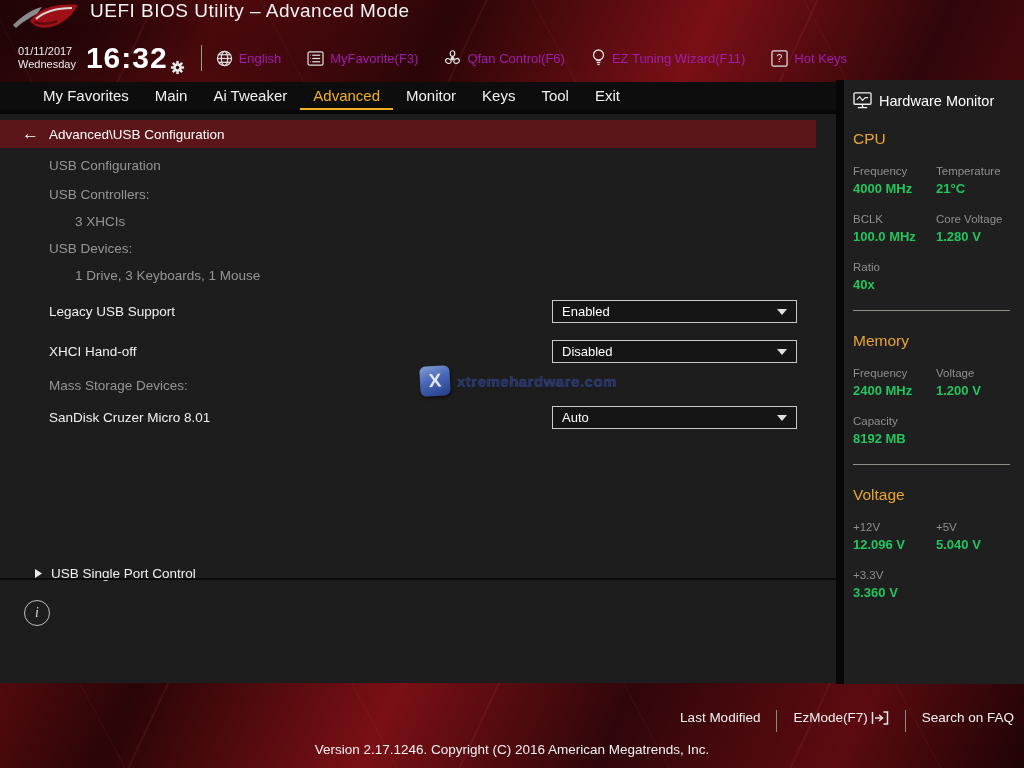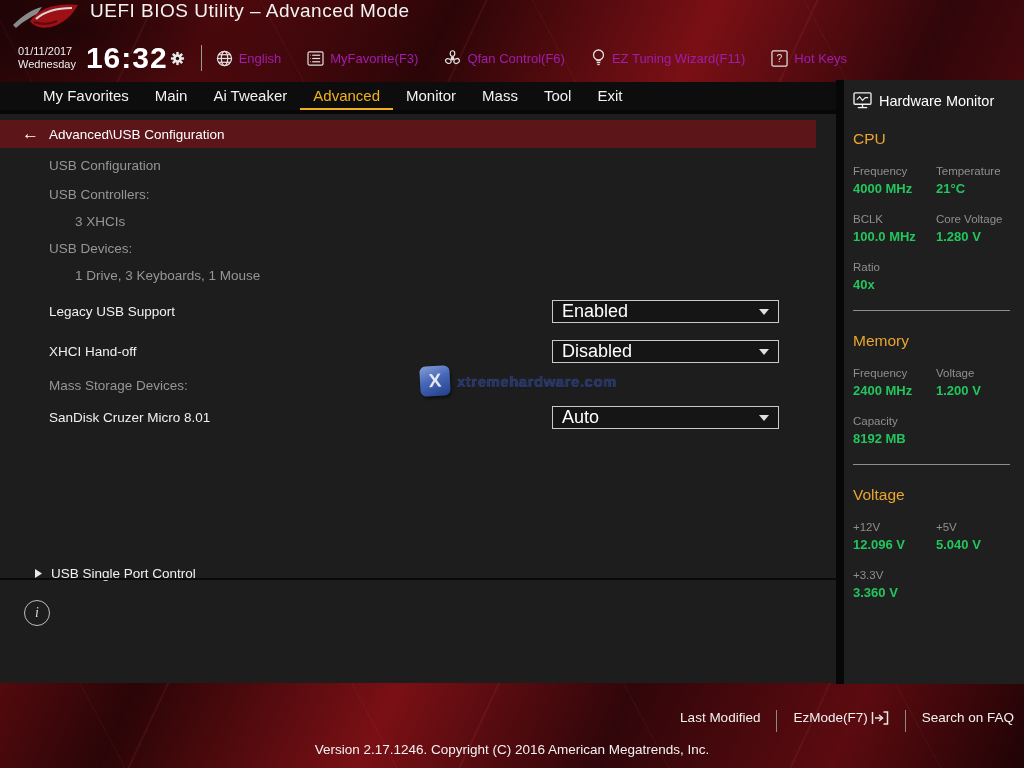--- a/index.html
+++ b/index.html
@@ -15,43 +15,43 @@
     position:relative;
   }
 
   
   .hdr-row1 { position:absolute; left:0; top:0; width:1024px; height:38px; display:flex; align-items:flex-start; }
   .rog-logo { margin-left:10px; width:72px; height:34px; }
   .hdr-title { font-size:19px; letter-spacing:.5px; color:#f2f2f2; margin-left:8px; }
 
   .hdr-row2 { position:absolute; left:0; top:38px; width:1024px; height:40px; display:flex; align-items:center; }
   .date-block { margin-left:18px; font-size:11px; line-height:13px; color:#eee; text-align:left; }
-  .time-block { font-size:30px; font-weight:bold; color:#fff; margin-left:10px; letter-spacing:1px; display:flex; align-items:center; }
+  .time-block { font-size:30px; font-weight:bold; color:#fff; margin-left:10px; letter-spacing:1px; display:flex; align-items:flex-end; }
   .gear { margin-top:1px; margin-left:2px; }
   .vsep { width:1px; height:26px; background:#9a9a9a; margin:0 14px 0 16px; }
   .hmenu { display:flex; align-items:center; gap:26px; }
   .hmenu-item { display:flex; align-items:center; gap:6px; font-size:13px; color:#a21caf; cursor:default; }
   .hmenu-item svg { display:block; }
 
   
   .left-col { position:absolute; left:0; top:82px; width:836px; height:601px; background:#070707; }
   .tabbar { height:28px; background:#0d0d0d; display:flex; align-items:stretch; padding-left:30px; margin-bottom:4px; }
   .tab { font-size:15px; color:#f2f2f2; padding:0 13px; display:flex; align-items:center; border-bottom:2px solid transparent; }
   .tab.active { color:#f2b01e; border-bottom-color:#f2b01e; }
 
   .main-panel { position:relative; height:569px; background:#1d1d1d; }
   .breadcrumb { position:absolute; left:0; top:6px; width:816px; height:28px; background:#5c1519;
                 display:flex; align-items:center; font-size:13.5px; color:#fff; }
   .breadcrumb .back { font-size:17px; margin:0 10px 0 22px; color:#fff; }
 
   .gray-line { position:absolute; left:49px; font-size:13.5px; color:#969696; }
   .gray-line.indent { left:75px; }
   .setting-label { position:absolute; left:49px; font-size:13.5px; color:#f0f0f0; }
-  .dropdown { position:absolute; left:552px; width:227px; height:23px; background:#151515; border:1px solid #c9c9c9;
-              display:flex; align-items:center; justify-content:space-between; padding:0 9px; font-size:18px; color:#fff; }
+  .dropdown { position:absolute; left:552px; width:245px; height:23px; background:#151515; border:1px solid #c9c9c9;
+              display:flex; align-items:center; justify-content:space-between; padding:0 9px; font-size:13px; color:#fff; }
   .dd-caret { width:0; height:0; border-left:5px solid transparent; border-right:5px solid transparent; border-top:6px solid #e0e0e0; }
 
   .submenu { position:absolute; left:34px; top:452px; display:flex; align-items:center; gap:8px; font-size:13.5px; color:#f0f0f0; }
 
   .info-strip { position:absolute; left:0; top:464px; width:836px; height:105px; border-top:2px solid #0a0a0a; }
   .info-circle { position:absolute; left:24px; top:20px; width:26px; height:26px; border:1px solid #bdbdbd; border-radius:50%;
                  display:flex; align-items:center; justify-content:center; font-size:14px; color:#d8d8d8; font-family:"Liberation Serif","DejaVu Serif",serif; font-style:italic; }
 
   .watermark { position:absolute; left:420px; top:252px; display:flex; align-items:center; gap:7px; opacity:.95; }
   .wm-tile { width:30px; height:30px; border-radius:6px; background:linear-gradient(160deg,#8aa6e0 0%,#4a6cc0 45%,#23408f 100%);
@@ -159,21 +159,21 @@
   </div>
 </div>
 
 <div class="left-col">
   <div class="tabbar">
     <div class="tab">My Favorites</div>
     <div class="tab">Main</div>
     <div class="tab">Ai Tweaker</div>
     <div class="tab active">Advanced</div>
     <div class="tab">Monitor</div>
-    <div class="tab">Mass</div>
+    <div class="tab">Keys</div>
     <div class="tab">Tool</div>
     <div class="tab">Exit</div>
   </div>
 
   <div class="main-panel">
     <div class="breadcrumb">
       <span class="back">←</span>
       <span>Advanced\USB Configuration</span>
     </div>
 

